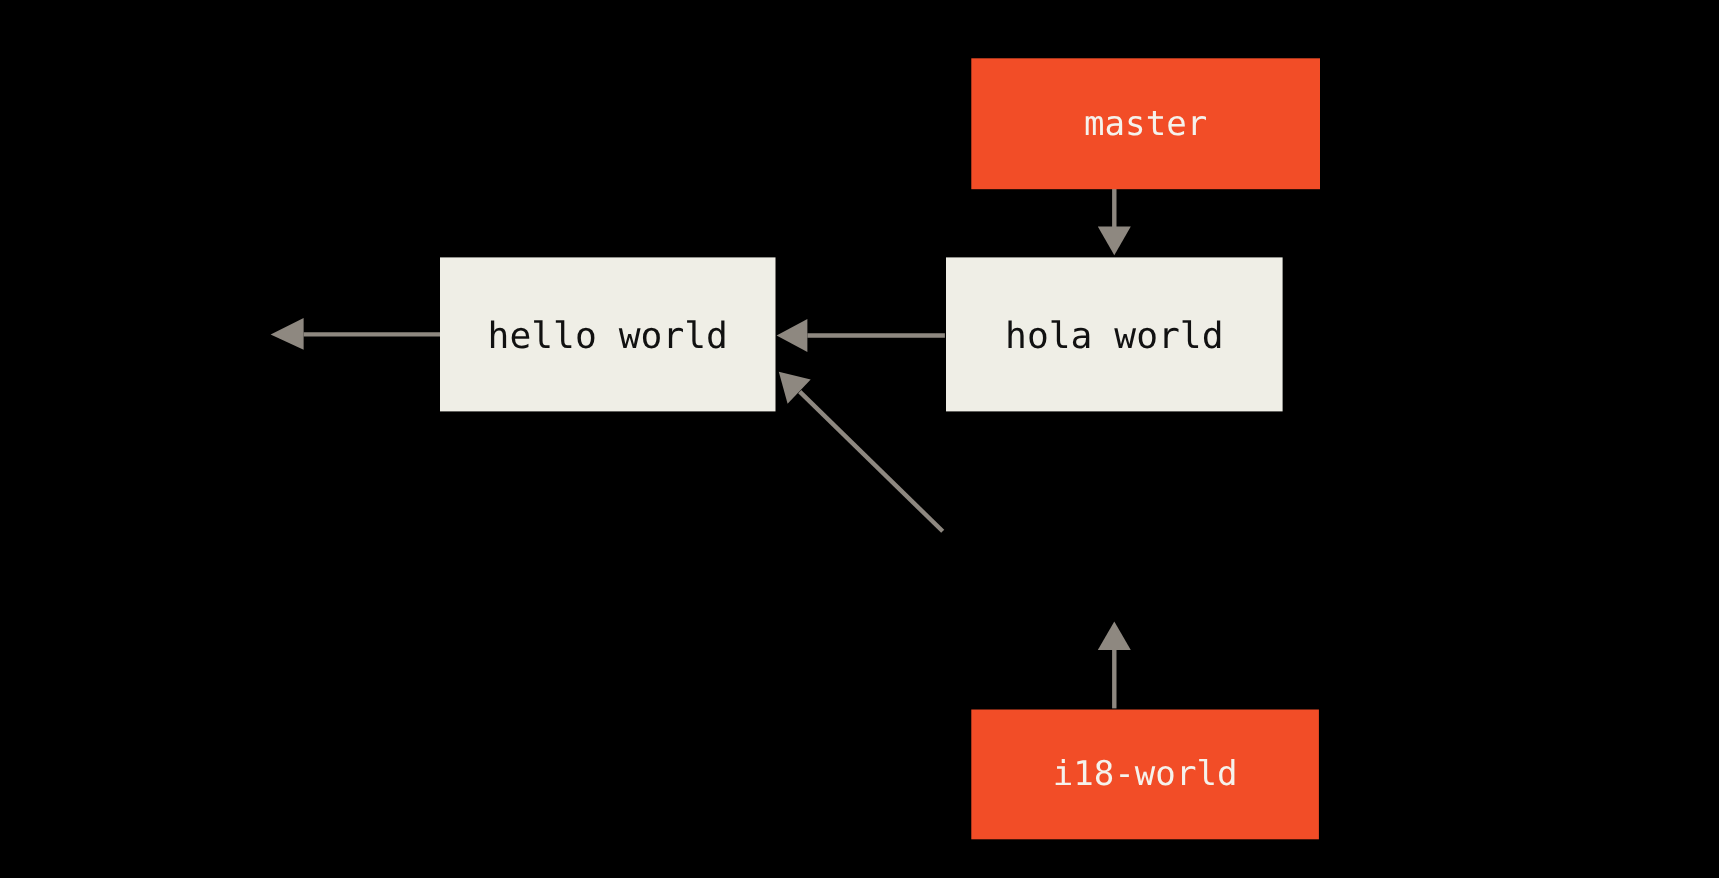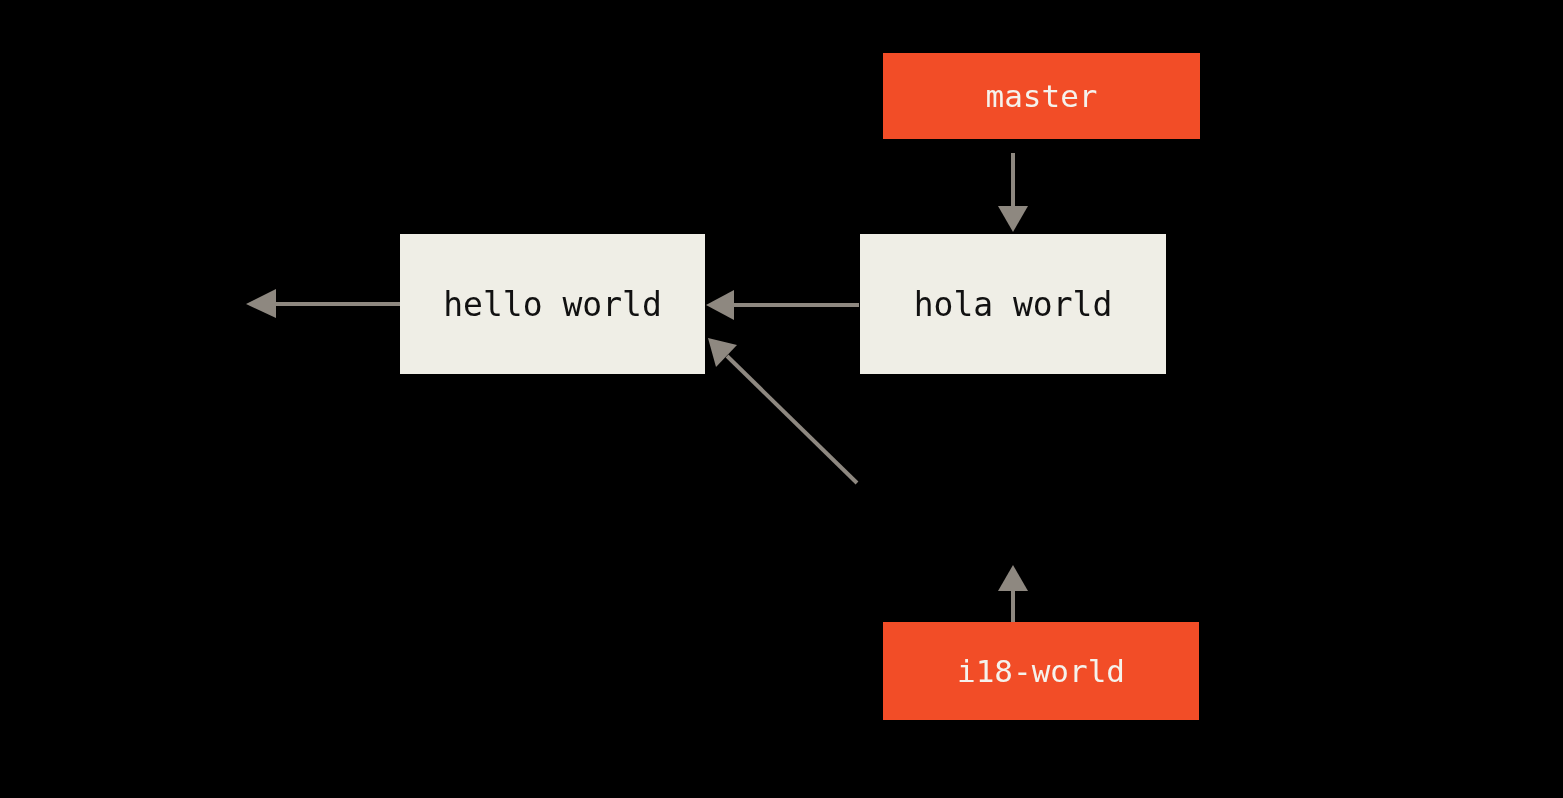--- a/index.html
+++ b/index.html
@@ -33,25 +33,25 @@
   .commit {
     background: #EFEEE6;
     color: #111111;
     font-size: 33px;
   }
   .branch {
     background: #F24D27;
     color: #F5F2EC;
     font-size: 31px;
   }
-  .node-master      { left: 883px; top: 53px;  width: 317px; height: 86px;  }
+  .node-master      { left: 883px; top: 53px;  width: 317px; height: 119px;  }
   .node-hola-world  { left: 860px; top: 234px; width: 306px; height: 140px; }
   .node-hello-world { left: 400px; top: 234px; width: 305px; height: 140px; }
   .node-hello-mundo { left: 858px; top: 421px; width: 307px; height: 141px; }
-  .node-i18-world   { left: 883px; top: 622px; width: 316px; height: 98px;  }
+  .node-i18-world   { left: 883px; top: 645px; width: 316px; height: 118px;  }
 </style>
 </head>
 <body>
 
 <div class="canvas">
 
   <svg class="arrow-layer" viewBox="0 0 1563 798">
 
     <g>
       <line x1="1013" y1="153" x2="1013" y2="209" stroke="#8E8880" stroke-width="4"></line>

